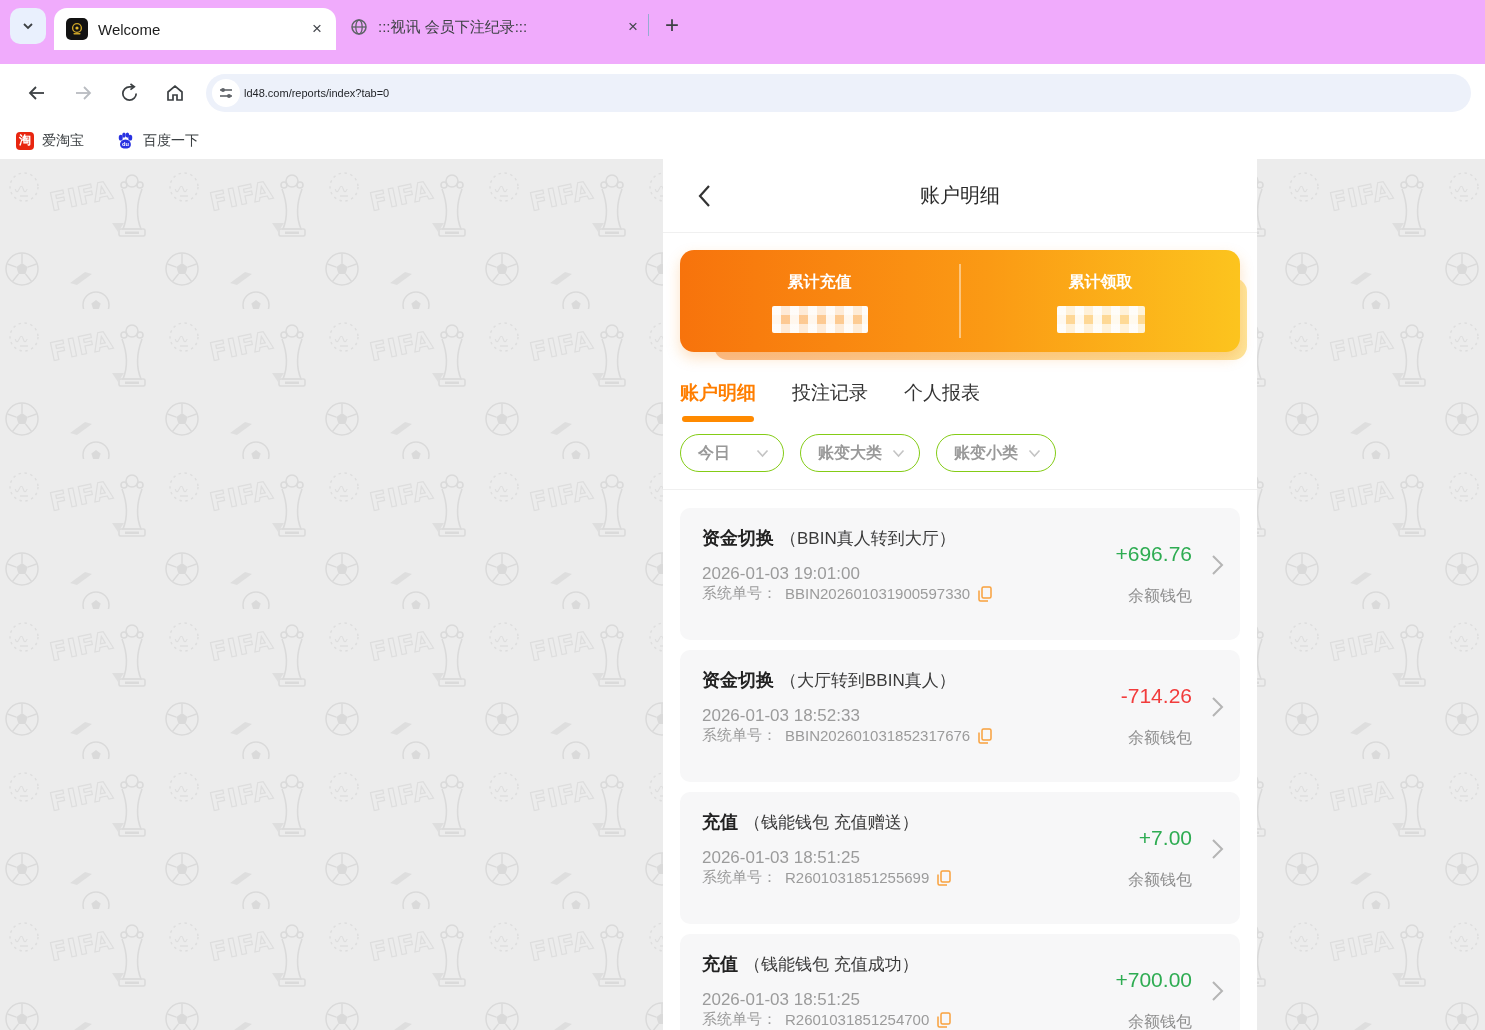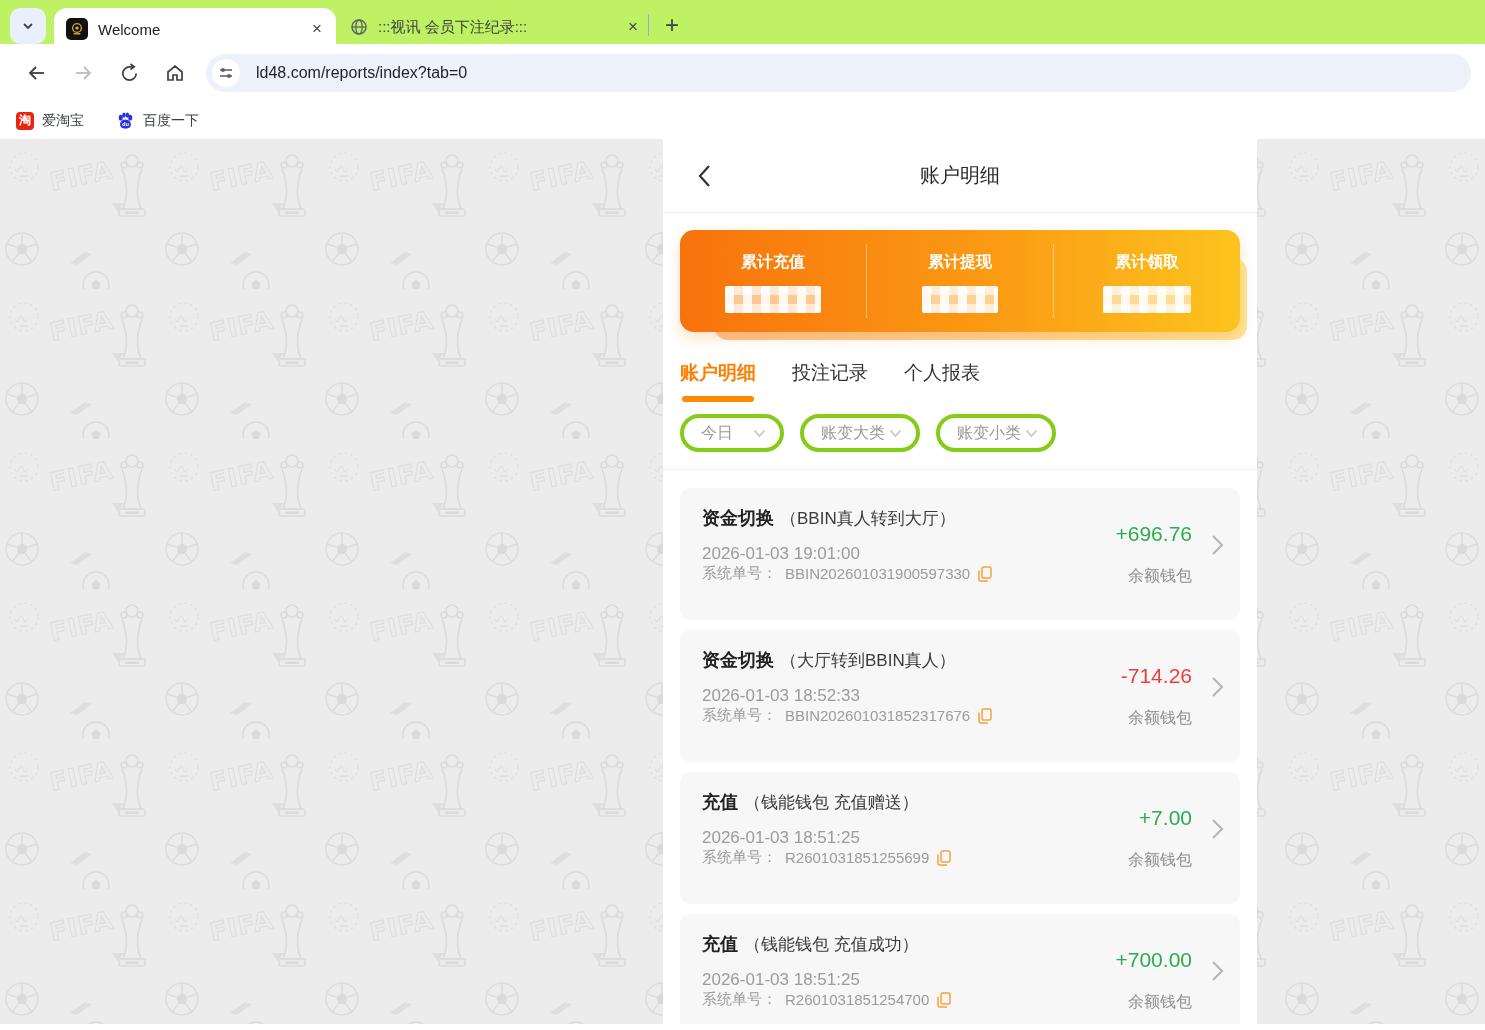--- a/index.html
+++ b/index.html
@@ -1,20 +1,20 @@
 <!DOCTYPE html>
 <html><head>
 <meta charset="utf-8">
 <style>
   * { box-sizing: border-box; margin: 0; padding: 0; }
   html,body { width:1485px; height:1030px; overflow:hidden;
     font-family:"Liberation Sans","DejaVu Sans",sans-serif; }
 
   
-  .tabstrip { position:relative; height:44px; background:#bef264; }
+  .tabstrip { position:relative; height:64px; background:#f0abfc; }
   .caret-btn { position:absolute; left:10px; top:8px; width:36px; height:36px;
     border-radius:10px; background:#E9F0FD; display:flex; align-items:center; justify-content:center; }
   .tab-active { position:absolute; left:54px; top:8px; width:282px; height:42px;
     background:#fff; border-radius:13px 13px 0 0; display:flex; align-items:center; padding:0 12px; }
   .favicon { width:22px; height:22px; border-radius:5px; background:#121212;
     display:flex; align-items:center; justify-content:center; flex:0 0 22px; }
   .tab-title { flex:1; margin-left:10px; font-size:15px; color:#1d1d1d; white-space:nowrap;
     overflow:hidden; }
   .tab-close { font-size:17px; color:#44474d; padding:0 2px; cursor:default; }
   .tab-inactive { position:absolute; left:350px; top:13px; width:290px; height:28px;
@@ -23,21 +23,21 @@
   .tab-sep { position:absolute; left:648px; top:14px; width:1px; height:22px; background:#96ABD3; }
   .newtab-btn { position:absolute; left:656px; top:9px; width:32px; height:32px;
     display:flex; align-items:center; justify-content:center; font-size:24px; color:#3C4043; }
 
   .toolbar { height:58px; background:#fff; display:flex; align-items:center; padding:0 14px; }
   .nav-ic { width:46px; display:flex; align-items:center; justify-content:center; }
   .omnibox { flex:1; margin-left:8px; height:38px; border-radius:19px; background:#EDF1FA;
     display:flex; align-items:center; padding:0 6px; }
   .site-chip { width:28px; height:28px; border-radius:50%; background:#fff;
     display:flex; align-items:center; justify-content:center; }
-  .url { margin-left:16px; font-size:16px; color:#1f2125; }
+  .url { margin-left:4px; font-size:11px; color:#1f2125; }
 
   .bookmarks { height:37px; background:#fff; display:flex; align-items:center;
     padding-left:16px; gap:32px; }
   .bm { display:flex; align-items:center; gap:8px; font-size:14px; color:#3C4043; }
   .tb-ic { width:18px; height:18px; border-radius:4px; background:#E8250F; color:#fff;
     font-size:12px; font-weight:bold; display:flex; align-items:center; justify-content:center; }
 
   
   .viewport { position:relative; height:885px; background:#ECECEC; overflow:hidden; }
   .pattern { position:absolute; inset:0; }
@@ -64,23 +64,23 @@
       repeating-linear-gradient(0deg, rgba(255,255,255,.75) 0 9px, rgba(255,225,180,.45) 9px 18px); }
   .m1{width:96px;} .m2{width:76px;} .m3{width:88px;}
 
   .ptabs { margin:28px 17px 0; display:flex; gap:36px; }
   .ptab { display:flex; flex-direction:column; align-items:center; font-size:19px; color:#333; }
   .ptab .bar { width:72px; height:6px; border-radius:3px; margin-top:10px; background:transparent; }
   .ptab.active { color:#FF7E00; font-weight:bold; }
   .ptab.active .bar { background:#FF8A00; }
 
   .filters { margin:12px 17px 0; display:flex; gap:16px; padding-bottom:17px; }
-  .pill { height:38px; border:4px solid #84cc16; border-radius:20px; background:#fff;
+  .pill { height:38px; border:1px solid #84cc16; border-radius:20px; background:#fff;
     display:flex; align-items:center; justify-content:space-between; padding:0 14px 0 17px;
-    font-size:16px; color:#999; }
+    font-size:16px; color:#999;font-weight:bold; }
   .pill.w1{width:104px;} .pill.w2{width:120px;} .pill.w3{width:120px;}
 
   .list { padding:18px 17px; display:flex; flex-direction:column; gap:10px; }
   .card { position:relative; background:#F7F7F8; border-radius:10px; padding:18px 22px; height:132px; }
   .row1 { display:flex; align-items:baseline; }
   .rec-type { font-size:18px; font-weight:bold; color:#222; }
   .rec-sub { font-size:17px; color:#3A3A3A; margin-left:6px; }
   .rec-date { margin-top:14px; font-size:17px; color:#9B9B9B; }
   .rec-sys { font-size:15px; color:#9B9B9B; display:flex; align-items:center; gap:8px; }
   .amount { position:absolute; right:48px; top:34px; font-size:21px; }
@@ -239,24 +239,20 @@
     <div class="hr"></div>
 
     <div class="summary">
       <div class="back-card"></div>
       <div class="sum-card">
         <div class="sum-col">
           <div class="sum-label">累计充值</div>
           <div class="mosaic m1"></div>
         </div>
         <div class="sum-sep"></div>
-        <div class="sum-col">
-          <div class="sum-label">累计提现</div>
-          <div class="mosaic m2"></div>
-        </div>
         <div class="sum-sep"></div>
         <div class="sum-col">
           <div class="sum-label">累计领取</div>
           <div class="mosaic m3"></div>
         </div>
       </div>
     </div>
 
     <div class="ptabs">
       <div class="ptab active">

